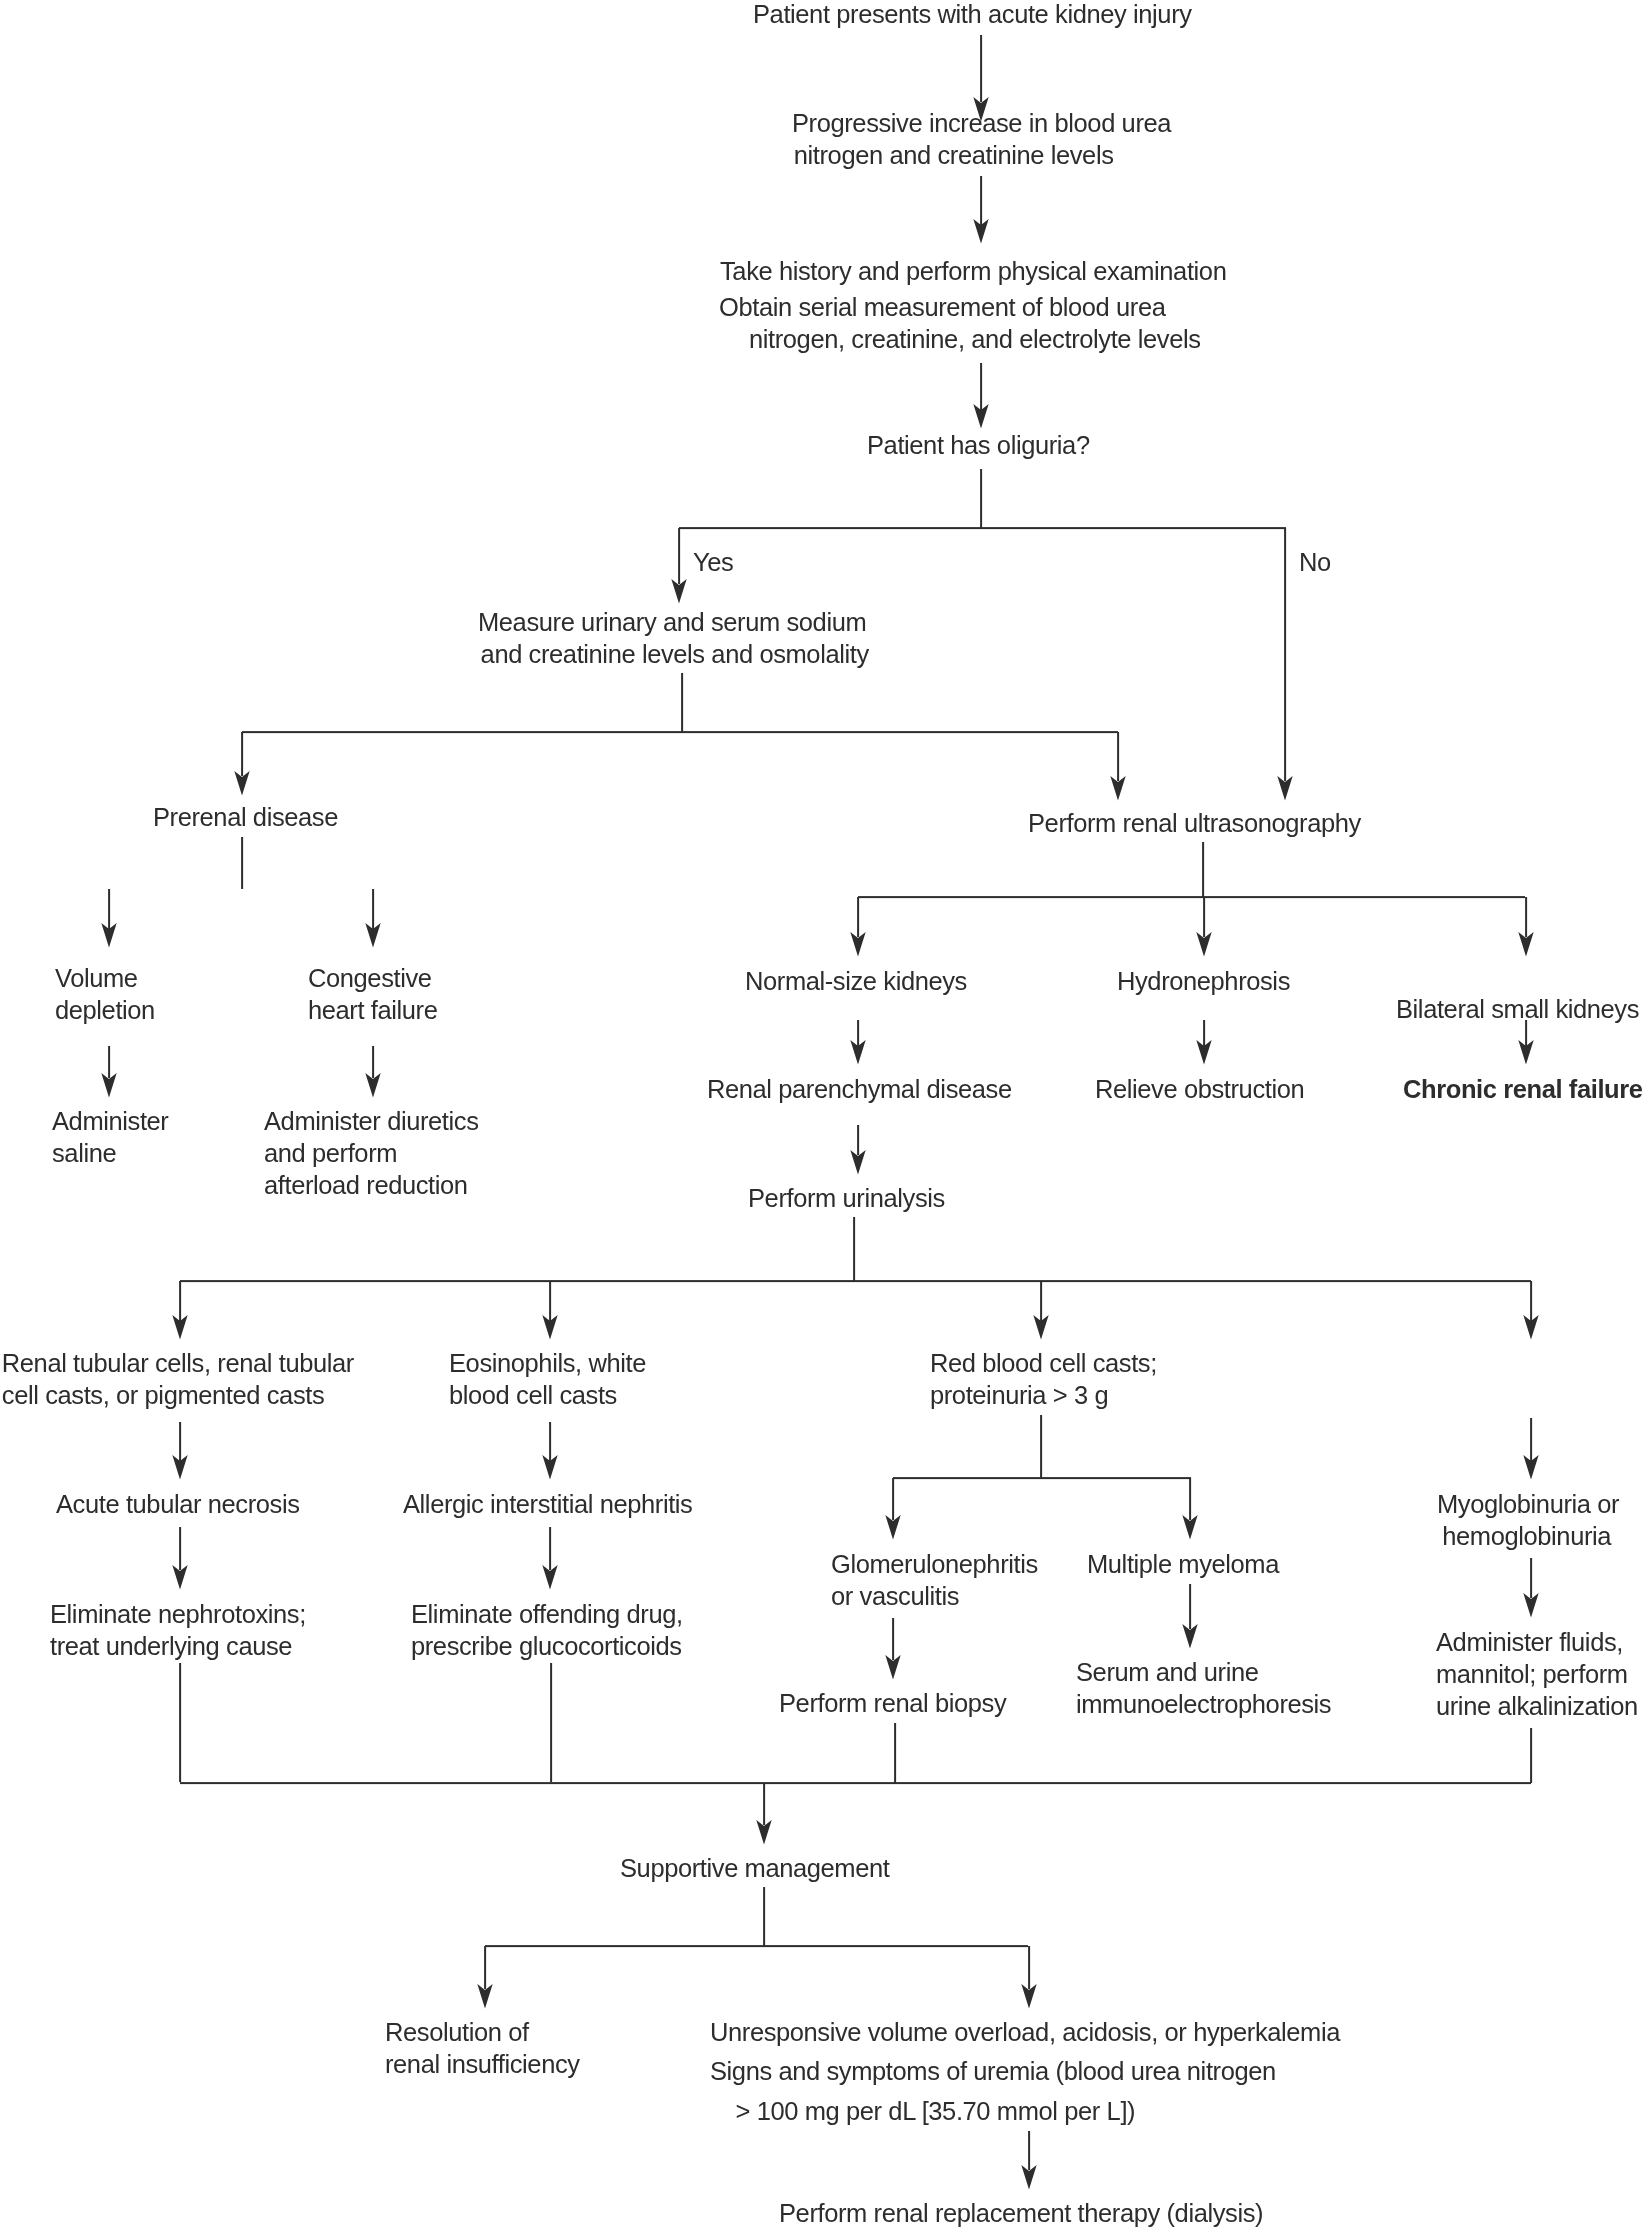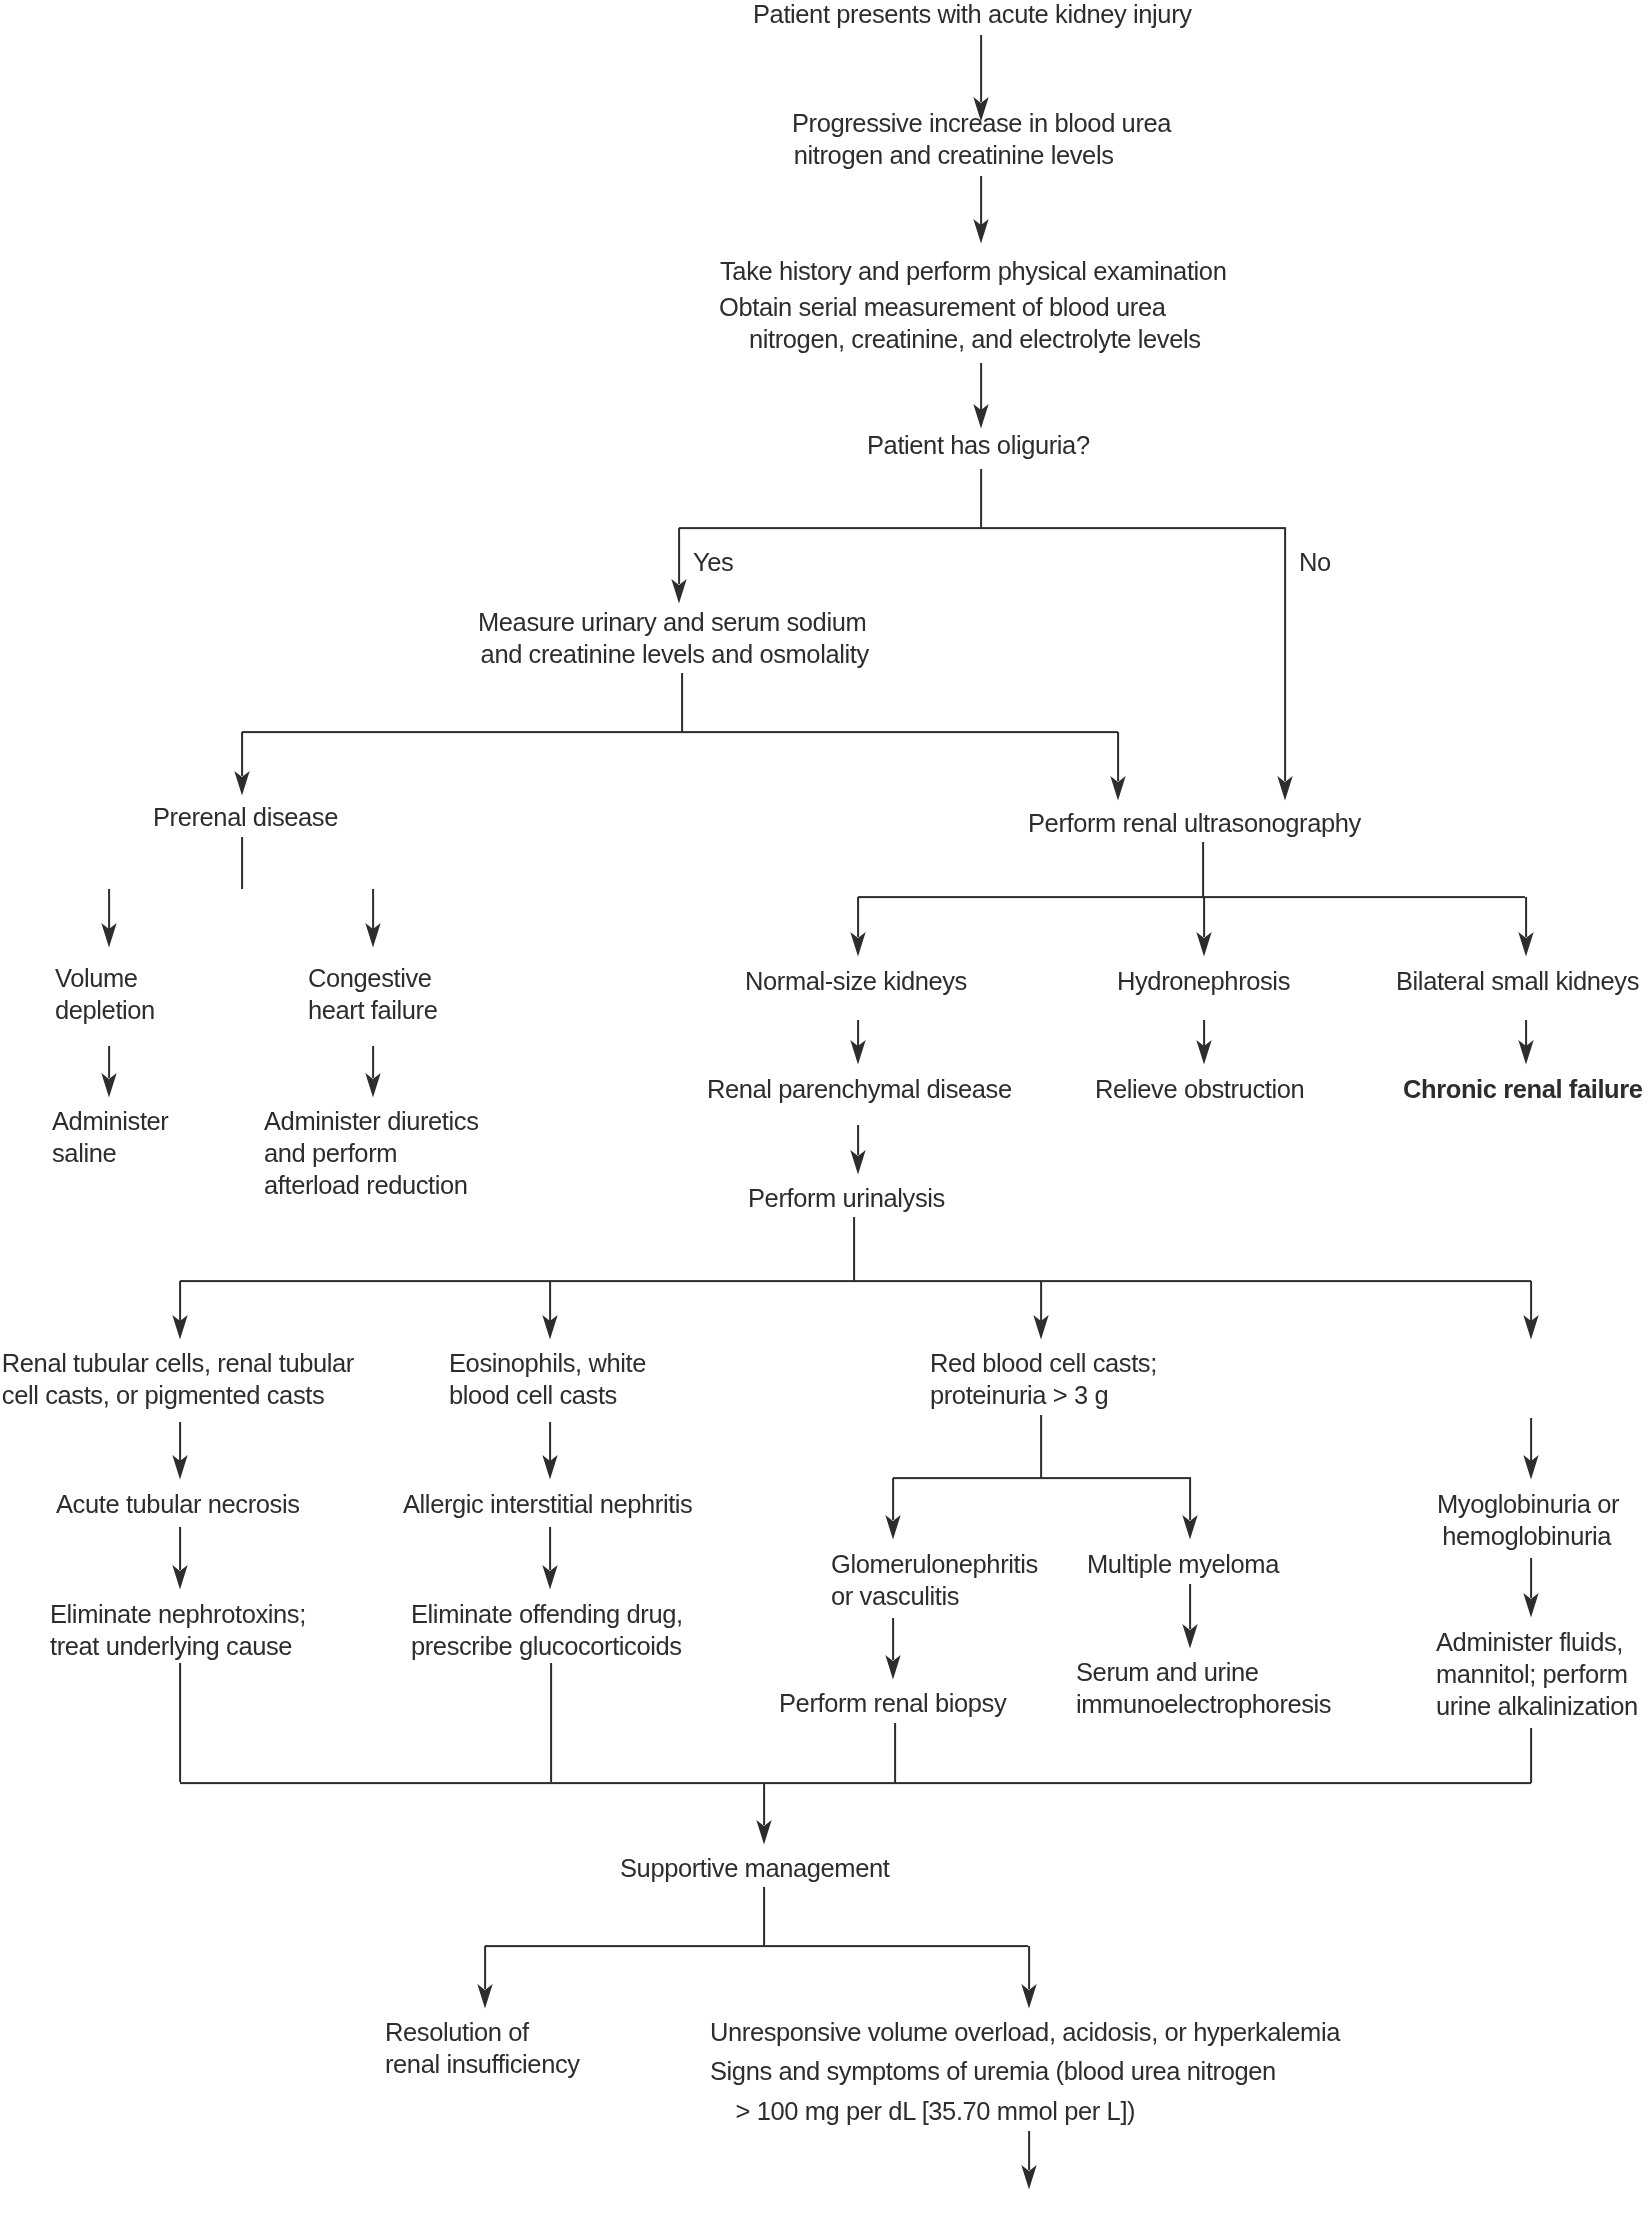--- a/index.html
+++ b/index.html
@@ -84,21 +84,21 @@
     <div class="node" style="left: 308px; top: 962px;">
       <div class="ln">Congestive</div>
       <div class="ln">heart failure</div>
     </div>
     <div class="node" style="left: 745px; top: 965px;">
       <div class="ln">Normal-size kidneys</div>
     </div>
     <div class="node" style="left: 1117px; top: 965px;">
       <div class="ln">Hydronephrosis</div>
     </div>
-    <div class="node" style="left: 1396px; top: 965px;">
+    <div class="node" style="left: 1396px; top: 993px;">
       <div class="ln">Bilateral small kidneys</div>
     </div>
     <div class="node" style="left: 52px; top: 1105px;">
       <div class="ln">Administer</div>
       <div class="ln">saline</div>
     </div>
     <div class="node" style="left: 264px; top: 1105px;">
       <div class="ln">Administer diuretics</div>
       <div class="ln">and perform</div>
       <div class="ln">afterload reduction</div>
@@ -168,20 +168,23 @@
       <div class="ln">Supportive management</div>
     </div>
     <div class="node" style="left: 385px; top: 2016px;">
       <div class="ln">Resolution of</div>
       <div class="ln">renal insufficiency</div>
     </div>
     <div class="node" style="left: 710px; top: 2016px;">
       <div class="ln">Unresponsive volume overload, acidosis, or hyperkalemia</div>
       <div class="ln" style="margin-top: 7px;">Signs and symptoms of uremia (blood urea nitrogen</div>
       <div class="ln" style="margin-left: 25.5px; margin-top: 8px;">&gt; 100 mg per dL [35.70 mmol per L])</div>
+    </div>
+    <div class="node" style="left: 779px; top: 2197px;">
+      <div class="ln">Perform renal replacement therapy (dialysis)</div>
     </div>
     <div class="vline" style="left: 981px; top: 469px; height: 60px;"></div>
     <div class="vline" style="left: 682px; top: 673px; height: 59px;"></div>
     <div class="vline" style="left: 242px; top: 837px; height: 52px;"></div>
     <div class="vline" style="left: 1203px; top: 842px; height: 55px;"></div>
     <div class="vline" style="left: 854px; top: 1217px; height: 64px;"></div>
     <div class="vline" style="left: 1041px; top: 1415px; height: 63px;"></div>
     <div class="vline" style="left: 180px; top: 1663px; height: 119px;"></div>
     <div class="vline" style="left: 551px; top: 1663px; height: 119px;"></div>
     <div class="vline" style="left: 895px; top: 1723px; height: 60px;"></div>

